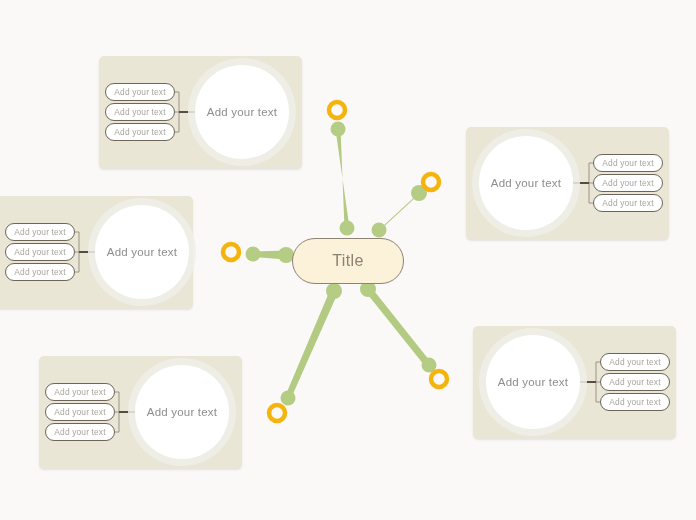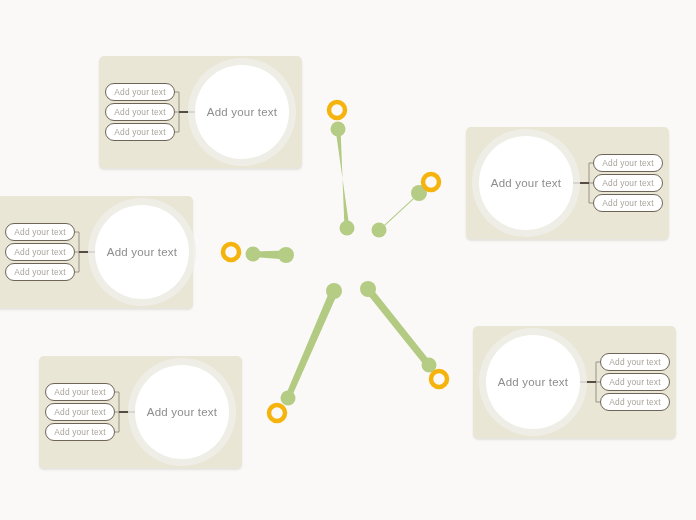--- a/index.html
+++ b/index.html
@@ -148,20 +148,23 @@
     </g>
 
     <g>
       <path d="M 364.5 290.5 L 426.5 368 L 431.5 363 L 371 287 Z" fill="#b2ca81"></path>
       <circle cx="368" cy="289" r="8" fill="#b5cc85"></circle>
       <circle cx="429" cy="365" r="7.5" fill="#b5cc85"></circle>
       <circle cx="439" cy="379" r="8" fill="none" stroke="#f5b30d" stroke-width="4.5"></circle>
     </g>
   </svg>
 
+  <div id="central-node">
+    <span class="title-text">Title</span>
+  </div>
 
   <div class="cluster" style="left:99px; top:56px; width:203px; height:112px;">
     <div class="cluster-inner">
       <svg class="bracket" viewBox="0 0 203 112">
         <path d="M 72 36 L 80 36 L 80 76 L 72 76" fill="none" stroke="#9a9287" stroke-width="1"></path>
         <path d="M 72 56 L 80 56" fill="none" stroke="#9a9287" stroke-width="1"></path>
         <path d="M 80 56 L 96 56" fill="none" stroke="#554d44" stroke-width="2"></path>
       </svg>
       <div class="circle-node" style="left:96px; top:9px; width:94px; height:94px;">
         <span class="circle-text">Add your text</span>

